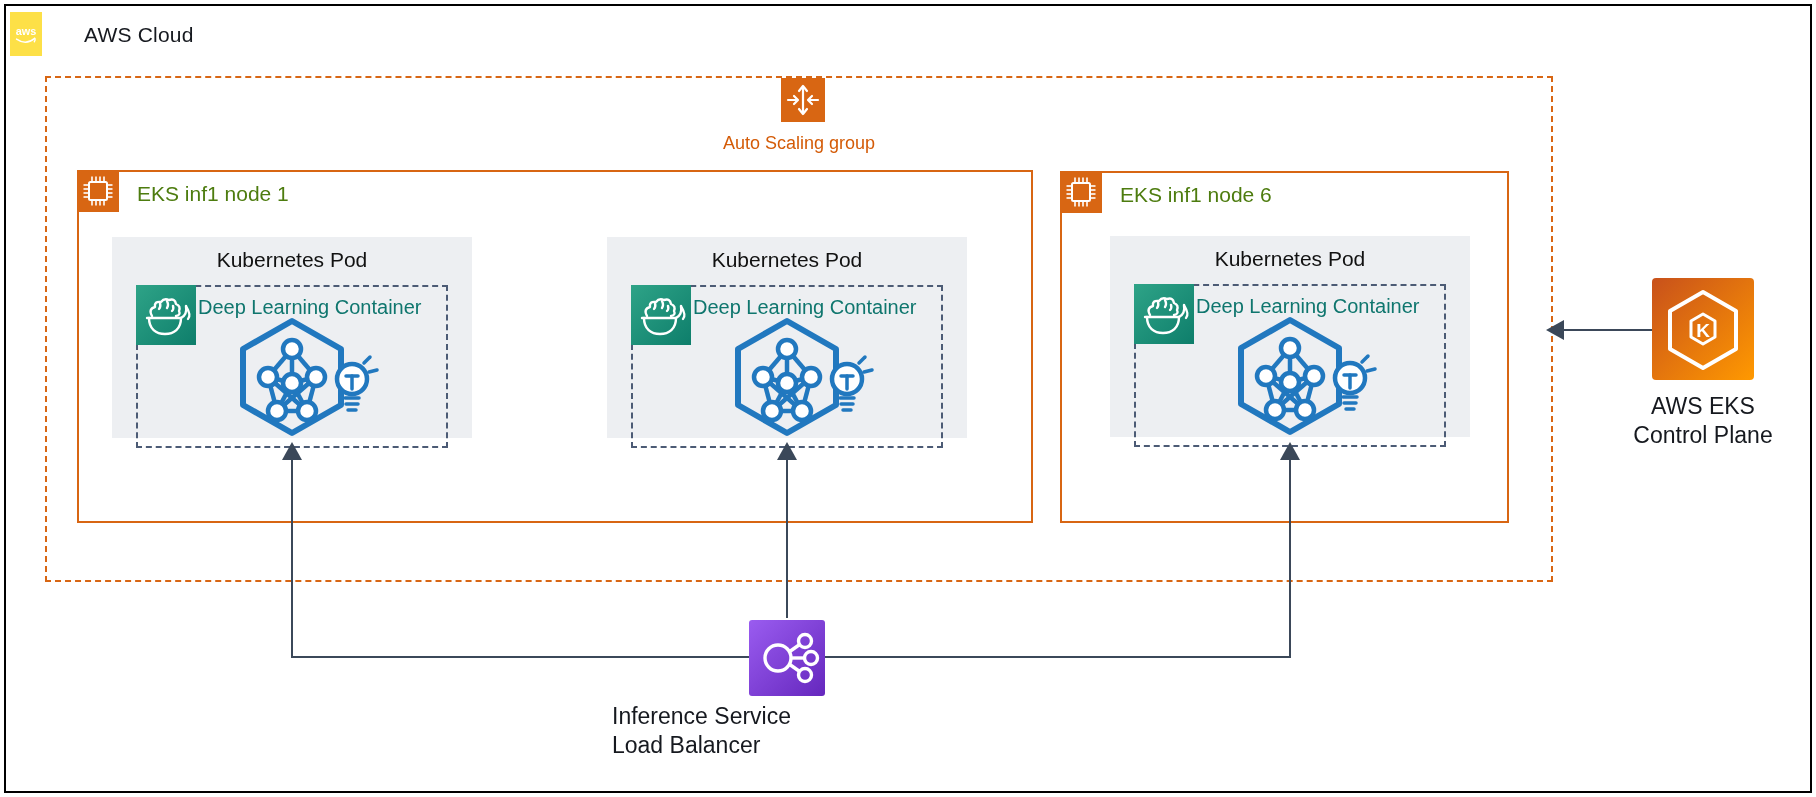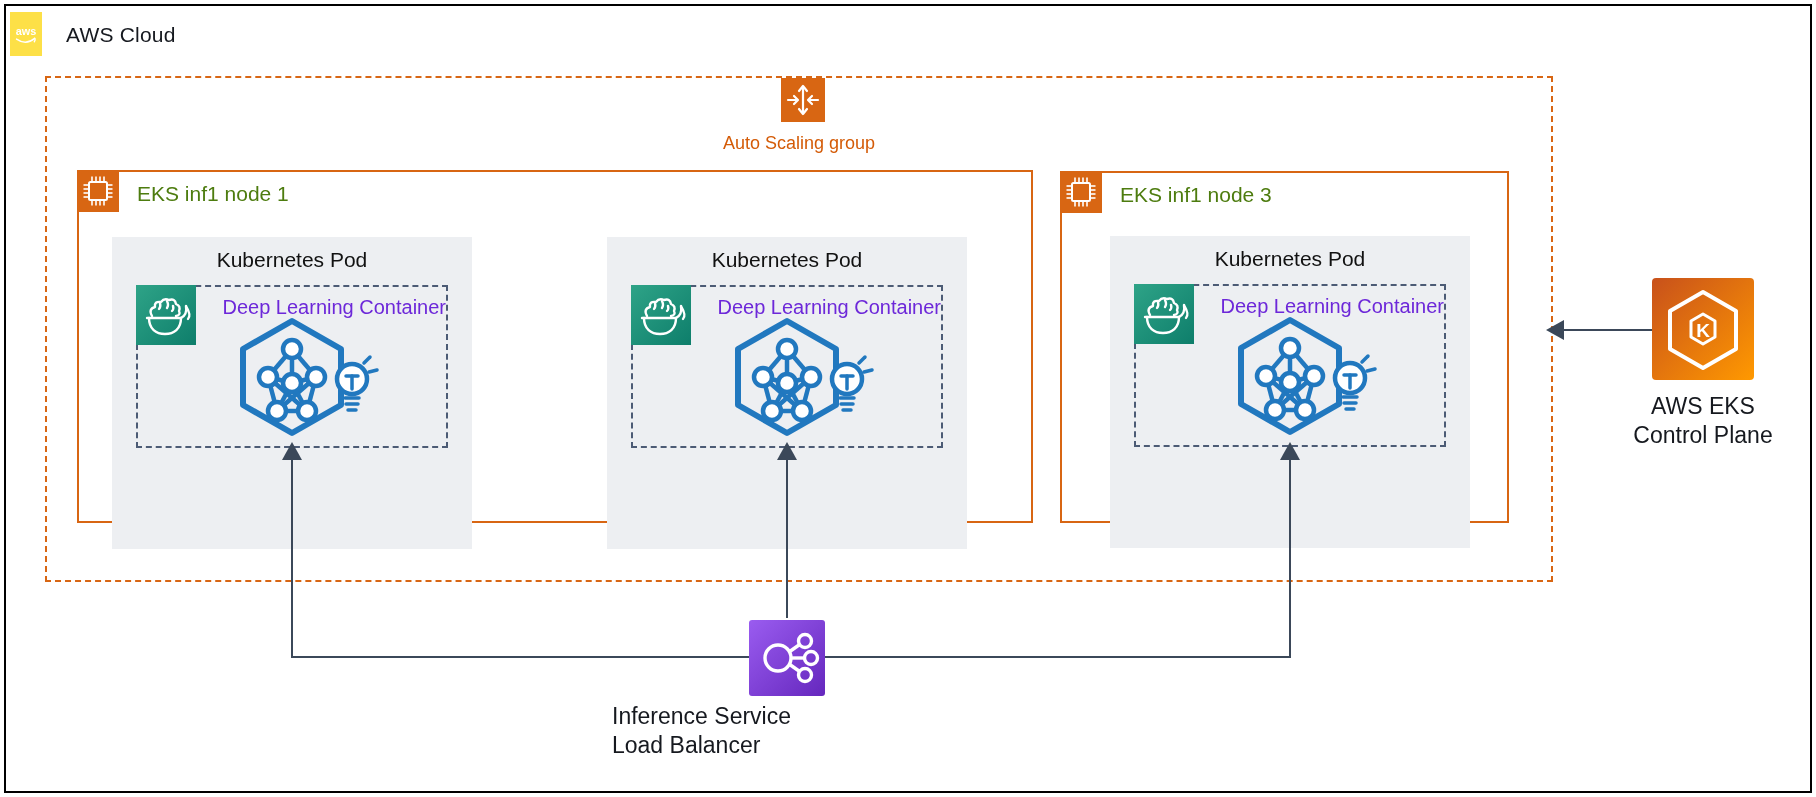--- a/index.html
+++ b/index.html
@@ -3,37 +3,37 @@
 <meta charset="utf-8">
 <style>
   * { box-sizing: border-box; margin: 0; padding: 0; }
   html,body { background:#fff; font-family:"Liberation Sans", sans-serif; }
   #canvas { position:relative; width:1816px; height:797px; background:#fff; overflow:hidden; }
   .abs { position:absolute; }
 
   .frame { position:absolute; left:4px; top:4px; right:4px; bottom:4px; border:2px solid #000; }
 
   .aws-logo { left:10px; top:12px; width:32px; height:44px; background:#fde047; }
-  .aws-cloud-label { left:66px; top:23px; font-size:21px; color:#16191F; font-weight:500; letter-spacing:.2px; }
+  .aws-cloud-label { left:84px; top:23px; font-size:21px; color:#16191F; font-weight:500; letter-spacing:.2px; }
 
   .asg-box { left:45px; top:76px; width:1508px; height:506px; border:2px dashed #D86613; }
   .asg-icon { left:781px; top:78px; width:44px; height:44px; background:#D86613; }
   .asg-label { left:45px; top:133px; width:1508px; text-align:center; font-size:18px; color:#D45B07; }
 
   .node-box { border:2px solid #D86613; background:transparent; }
   .node-icon { position:absolute; left:-2px; top:-2px; width:42px; height:42px; background:#D86613; }
   .node-label { position:absolute; left:58px; top:10px; font-size:21px; color:#4d7c0f; }
 
-  .pod { background:#EDEFF2; width:360px; height:312px; }
+  .pod { background:#EDEFF2; width:360px; height:201px; }
   .pod-title { position:absolute; top:11px; left:0; width:100%; text-align:center; font-size:21px; color:#111; }
   .dlc-box { position:absolute; left:24px; top:48px; width:312px; height:163px; border:2px dashed #4C5B75; }
   .dlc-icon { position:absolute; left:24px; top:48px; width:60px; height:60px;
               background:linear-gradient(135deg,#2EA387 0%,#0E7E6B 100%); }
-  .dlc-label { position:absolute; left:86px; top:59px; width:248px; text-align:right;
-               font-size:20px; color:#6d28d9; }
+  .dlc-label { position:absolute; left:86px; top:59px; width:248px; text-align:left;
+               font-size:20px; color:#0f766e; }
   .hex-icon { position:absolute; left:118px; top:80px; width:150px; height:120px; }
 
   .lb-icon { left:749px; top:620px; width:76px; height:76px; border-radius:3px;
              background:linear-gradient(135deg,#9A5CF0 0%,#6527BD 100%); }
   .lb-label { left:612px; top:702px; width:350px; text-align:left; font-size:23px;
               line-height:29px; color:#16191F; }
 
   .cp-icon { left:1652px; top:278px; width:102px; height:102px; border-radius:4px;
              background:linear-gradient(135deg,#C8511B 0%,#FF9900 100%); }
   .cp-label { left:1553px; top:392px; width:300px; text-align:center; font-size:23px;
@@ -172,21 +172,21 @@
     </div>
     <div class="node-label">EKS inf1 node 1</div>
   </div>
 
   <div class="abs node-box" style="left:1060px; top:171px; width:449px; height:352px;">
     <div class="node-icon">
       <svg class="fill">
           <use href="#sym-chip"></use>
         </svg>
     </div>
-    <div class="node-label">EKS inf1 node 3</div>
+    <div class="node-label">EKS inf1 node 6</div>
   </div>
 
   <div class="abs pod" style="left:112px; top:237px;">
     <div class="pod-title">Kubernetes Pod</div>
     <div class="dlc-box"></div>
     <div class="dlc-icon">
       <svg class="fill">
           <use href="#sym-dlc-whale"></use>
         </svg>
     </div>

